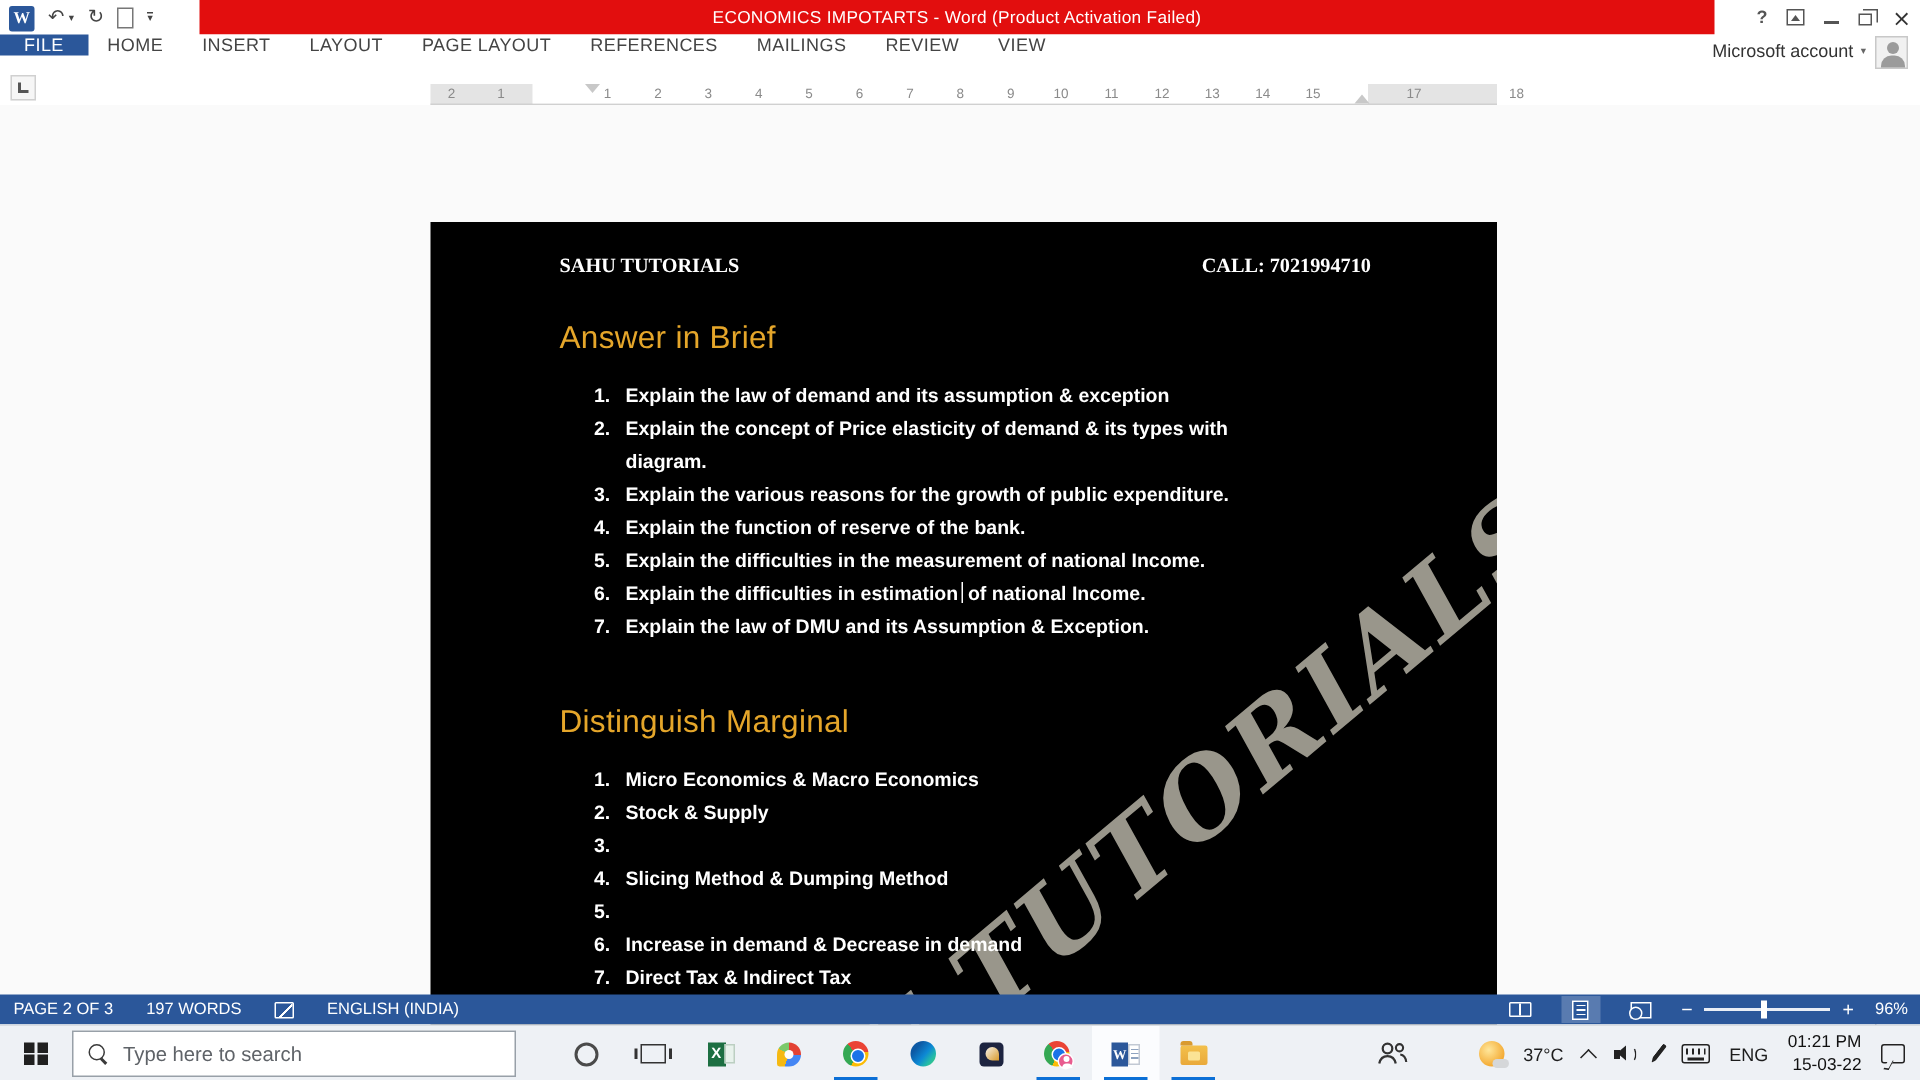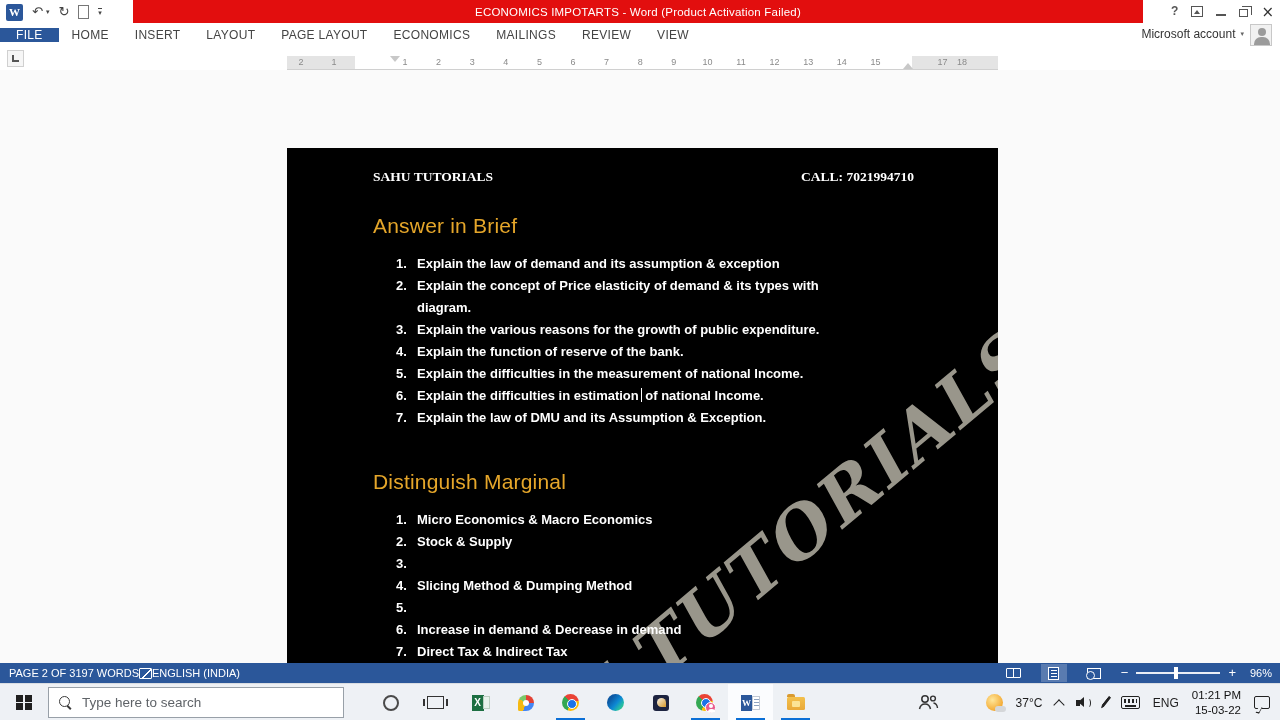--- a/index.html
+++ b/index.html
@@ -18,21 +18,21 @@
   .winctl{position:absolute;right:6px;top:0;height:23px;display:flex;align-items:center;gap:13px;color:#555}
   .help{font:bold 12px/23px "Liberation Sans",sans-serif;color:#555}
   .rdo{width:12px;height:11px;border:1.3px solid #555;position:relative}
   .rdo::after{content:"";position:absolute;left:2px;top:3px;border-left:3px solid transparent;border-right:3px solid transparent;border-bottom:4px solid #555}
   .minim{width:10px;height:2px;background:#555;margin-top:6px}
   .restore{width:9px;height:8px;border:1.3px solid #555;background:#fff;position:relative;margin-top:3px}
   .restore::before{content:"";position:absolute;left:2px;top:-4px;width:9px;height:8px;border:1.3px solid #555;border-bottom:none;border-left:none}
   .closex{font:15px/20px "DejaVu Sans",sans-serif;color:#333}
 
   
-  .tabrow{position:absolute;left:0;top:23px;width:1280px;height:24px;background:#fff;display:flex;align-items:center}
+  .tabrow{position:absolute;left:0;top:23px;width:1280px;height:24px;background:#fff;display:flex;align-items:flex-start}
   .tab{padding:0 13px;font-size:12px;color:#444;letter-spacing:.3px;display:flex;align-items:center}
   .tab.active{background:#2b579a;color:#fff;padding:0 16px}
   .account{position:absolute;right:36px;top:27px;font-size:12px;color:#333;display:flex;align-items:center;gap:5px}
   .acaret{font-size:7px;color:#666}
   .avatar{position:absolute;right:8px;top:24px;width:22px;height:22px;background:#f1f1f1;border:1px solid #c8c8c8;position:absolute}
   .avatar::before{content:"";position:absolute;left:7px;top:3px;width:8px;height:8px;border-radius:50%;background:#9b9b9b}
   .avatar::after{content:"";position:absolute;left:3px;top:12px;width:16px;height:8px;border-radius:7px 7px 0 0;background:#9b9b9b}
 
   
   .rulerzone{position:absolute;left:0;top:47px;width:1280px;height:23px;background:#fff}
@@ -65,21 +65,21 @@
 
   
   .ibeam{position:absolute;left:1246px;top:607px;width:9px;height:17px;pointer-events:none}
   .ibeam i{position:absolute;background:#2b2b2b}
   .ibeam .stem{left:3.7px;top:1px;width:1.6px;height:15px}
   .ibeam .t1{left:1px;top:0;width:3px;height:1.6px}.ibeam .t2{right:1px;top:0;width:3px;height:1.6px}
   .ibeam .b1{left:1px;bottom:0;width:3px;height:1.6px}.ibeam .b2{right:1px;bottom:0;width:3px;height:1.6px}
 
   
   .status{position:absolute;left:0;top:663px;width:1280px;height:20px;background:#2b579a;color:#fff;font-size:11px;display:flex;align-items:center}
-  .status .left{display:flex;align-items:center;padding-left:9px}
+  .status .left{display:flex;align-items:center;gap:22px;padding-left:9px}
   .proof{width:13px;height:11px;border:1.2px solid #fff;border-radius:1px;background:linear-gradient(135deg,transparent 52%,#fff 52% 62%,transparent 62%)}
   .status .right{position:absolute;right:8px;display:flex;align-items:center;gap:14px}
   .viewbtn{width:26px;height:18px;display:flex;align-items:center;justify-content:center}
   .viewbtn.active{background:rgba(255,255,255,.22)}
   .ic-book{width:15px;height:10px;border:1.2px solid #fff;border-radius:1px;background:linear-gradient(to right,transparent 46%,#fff 46% 54%,transparent 54%)}
   .ic-page{width:11px;height:13px;border:1.2px solid #fff;position:relative;background:#2b579a}
   .ic-page::after{content:"";position:absolute;left:1.5px;top:2px;width:6px;height:7px;background:repeating-linear-gradient(to bottom,#fff 0 1px,transparent 1px 3px)}
   .ic-web{width:14px;height:11px;border:1.2px solid #fff;position:relative}
   .ic-web::after{content:"";position:absolute;left:-2px;bottom:-2px;width:7px;height:7px;border:1.2px solid #fff;border-radius:50%;background:#2b579a}
   .zoomctl{display:flex;align-items:center;gap:8px}
@@ -168,21 +168,21 @@
     <span class="closex">×</span>
   </div>
 </div>
 
 <div class="tabrow">
     <div class="tab active">FILE</div>
     <div class="tab">HOME</div>
     <div class="tab">INSERT</div>
     <div class="tab">LAYOUT</div>
     <div class="tab">PAGE LAYOUT</div>
-    <div class="tab">ECONOMICS</div>
+    <div class="tab">REFERENCES</div>
     <div class="tab">MAILINGS</div>
     <div class="tab">REVIEW</div>
     <div class="tab">VIEW</div>
   </div>
 <div class="account">
   <span>Microsoft account</span>
   <span class="acaret">▾</span>
 </div>
 <div class="avatar"></div>
 
@@ -207,21 +207,21 @@
     <span class="rnum" style="left: 319.6px;">7</span>
     <span class="rnum" style="left: 353.2px;">8</span>
     <span class="rnum" style="left: 386.8px;">9</span>
     <span class="rnum" style="left: 420.4px;">10</span>
     <span class="rnum" style="left: 454px;">11</span>
     <span class="rnum" style="left: 487.6px;">12</span>
     <span class="rnum" style="left: 521.2px;">13</span>
     <span class="rnum" style="left: 554.8px;">14</span>
     <span class="rnum" style="left: 588.4px;">15</span>
     <span class="rnum" style="left: 655.6px;">17</span>
-    <span class="rnum" style="left: 675px;">18</span>
+    <span class="rnum" style="left: 724px;">18</span>
   </div>
 <div class="vruler">
   <div class="gray"></div>
 <span class="vnum" style="top: 24px;">1</span>
     <span class="vnum" style="top: 92px;">1</span>
     <span class="vnum" style="top: 125px;">2</span>
     <span class="vnum" style="top: 158px;">3</span>
     <span class="vnum" style="top: 191px;">4</span>
     <span class="vnum" style="top: 224px;">5</span>
     <span class="vnum" style="top: 257px;">6</span>

